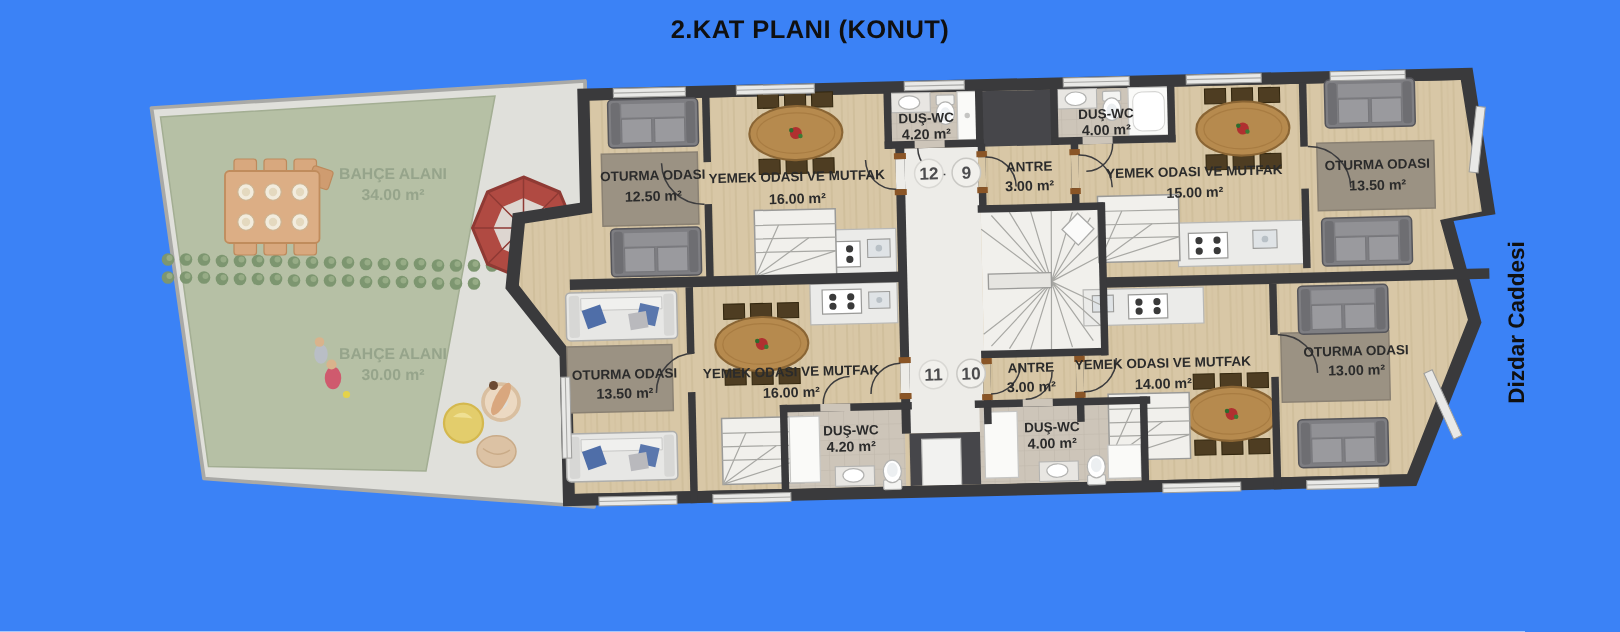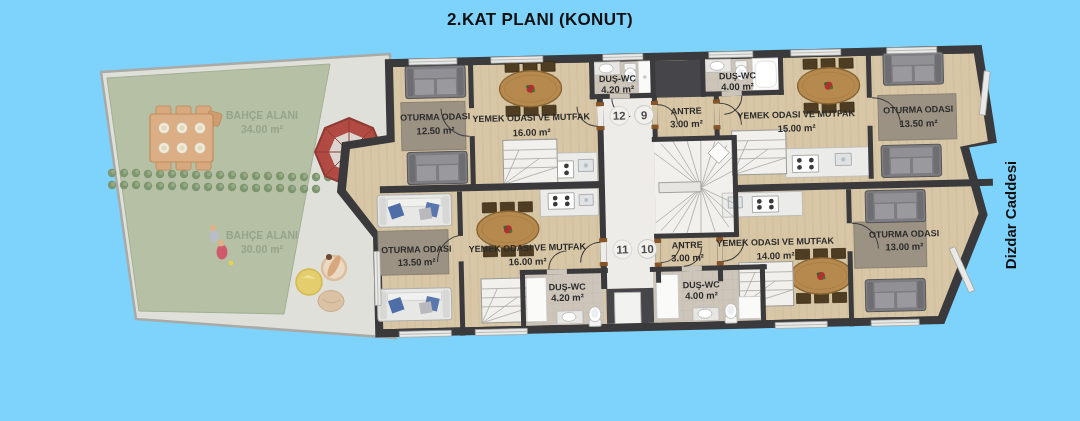--- a/index.html
+++ b/index.html
@@ -1,16 +1,16 @@
 <!DOCTYPE html>
 <html><head>
 <meta charset="utf-8">
 <style>
   html,body{margin:0;padding:0;background:#ffffff;}
-  #stage{position:relative;width:1080px;height:421px;background:#7dd3fc;overflow:hidden;
+  #stage{position:relative;width:1080px;height:421px;background:#3b82f6;overflow:hidden;
          font-family:"Liberation Sans","DejaVu Sans",sans-serif;}
   svg{position:absolute;left:0;top:0;}
   text{font-family:"Liberation Sans","DejaVu Sans",sans-serif;}
   .room-name{font-size:9px;font-weight:bold;fill:#2b2b2b;text-anchor:middle;}
   .room-size{font-size:9.5px;font-weight:bold;fill:#2b2b2b;text-anchor:middle;}
   .garden-name{font-size:10.5px;font-weight:bold;fill:#96a48b;text-anchor:middle;}
   .unit-num{font-size:11.5px;font-weight:bold;fill:#4c4c4e;text-anchor:middle;}
   .title-text{font-size:17px;font-weight:bold;fill:#101010;text-anchor:middle;letter-spacing:.3px;}
   .street-text{font-size:15px;font-weight:bold;fill:#101010;text-anchor:middle;}
   .wallline{stroke:#3c3c3e;stroke-width:1;fill:none;}

